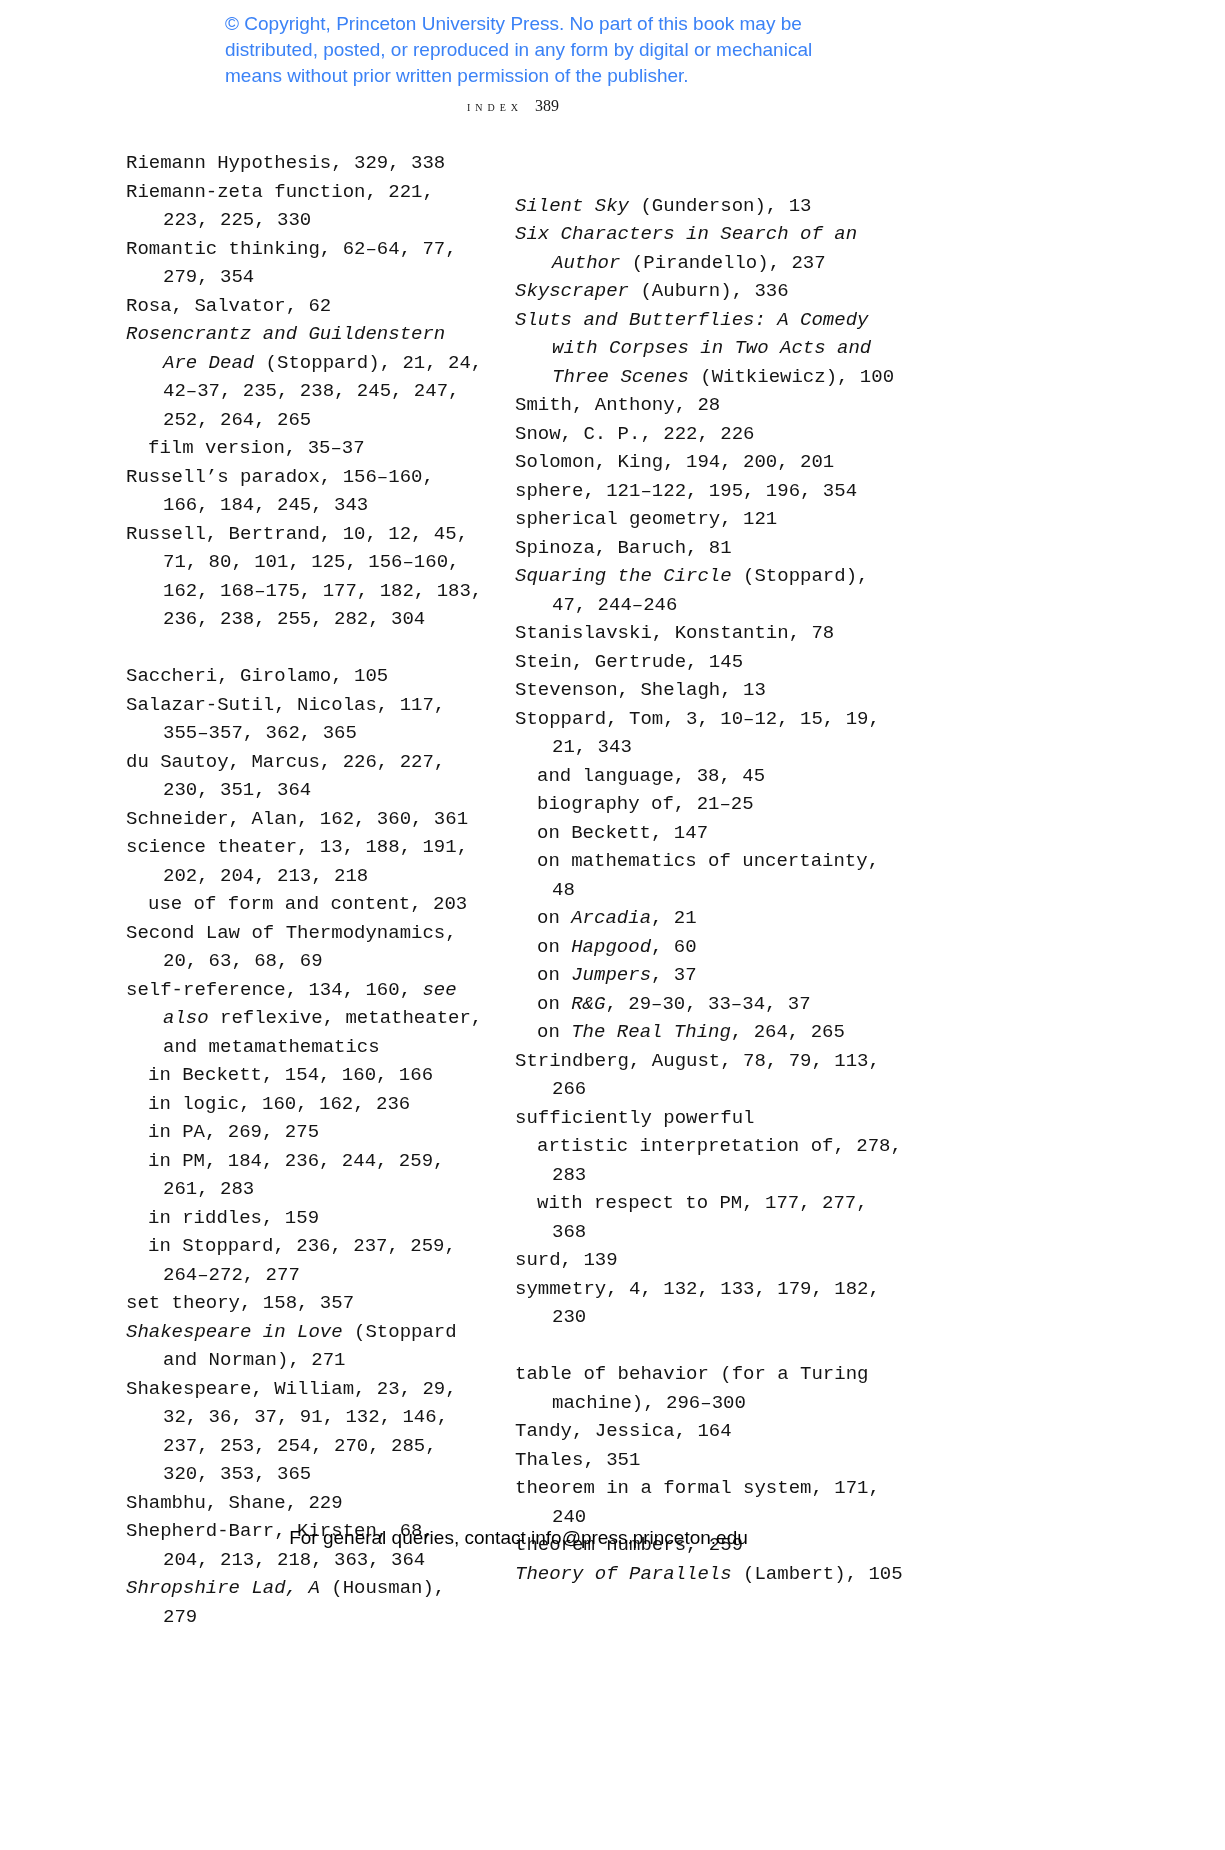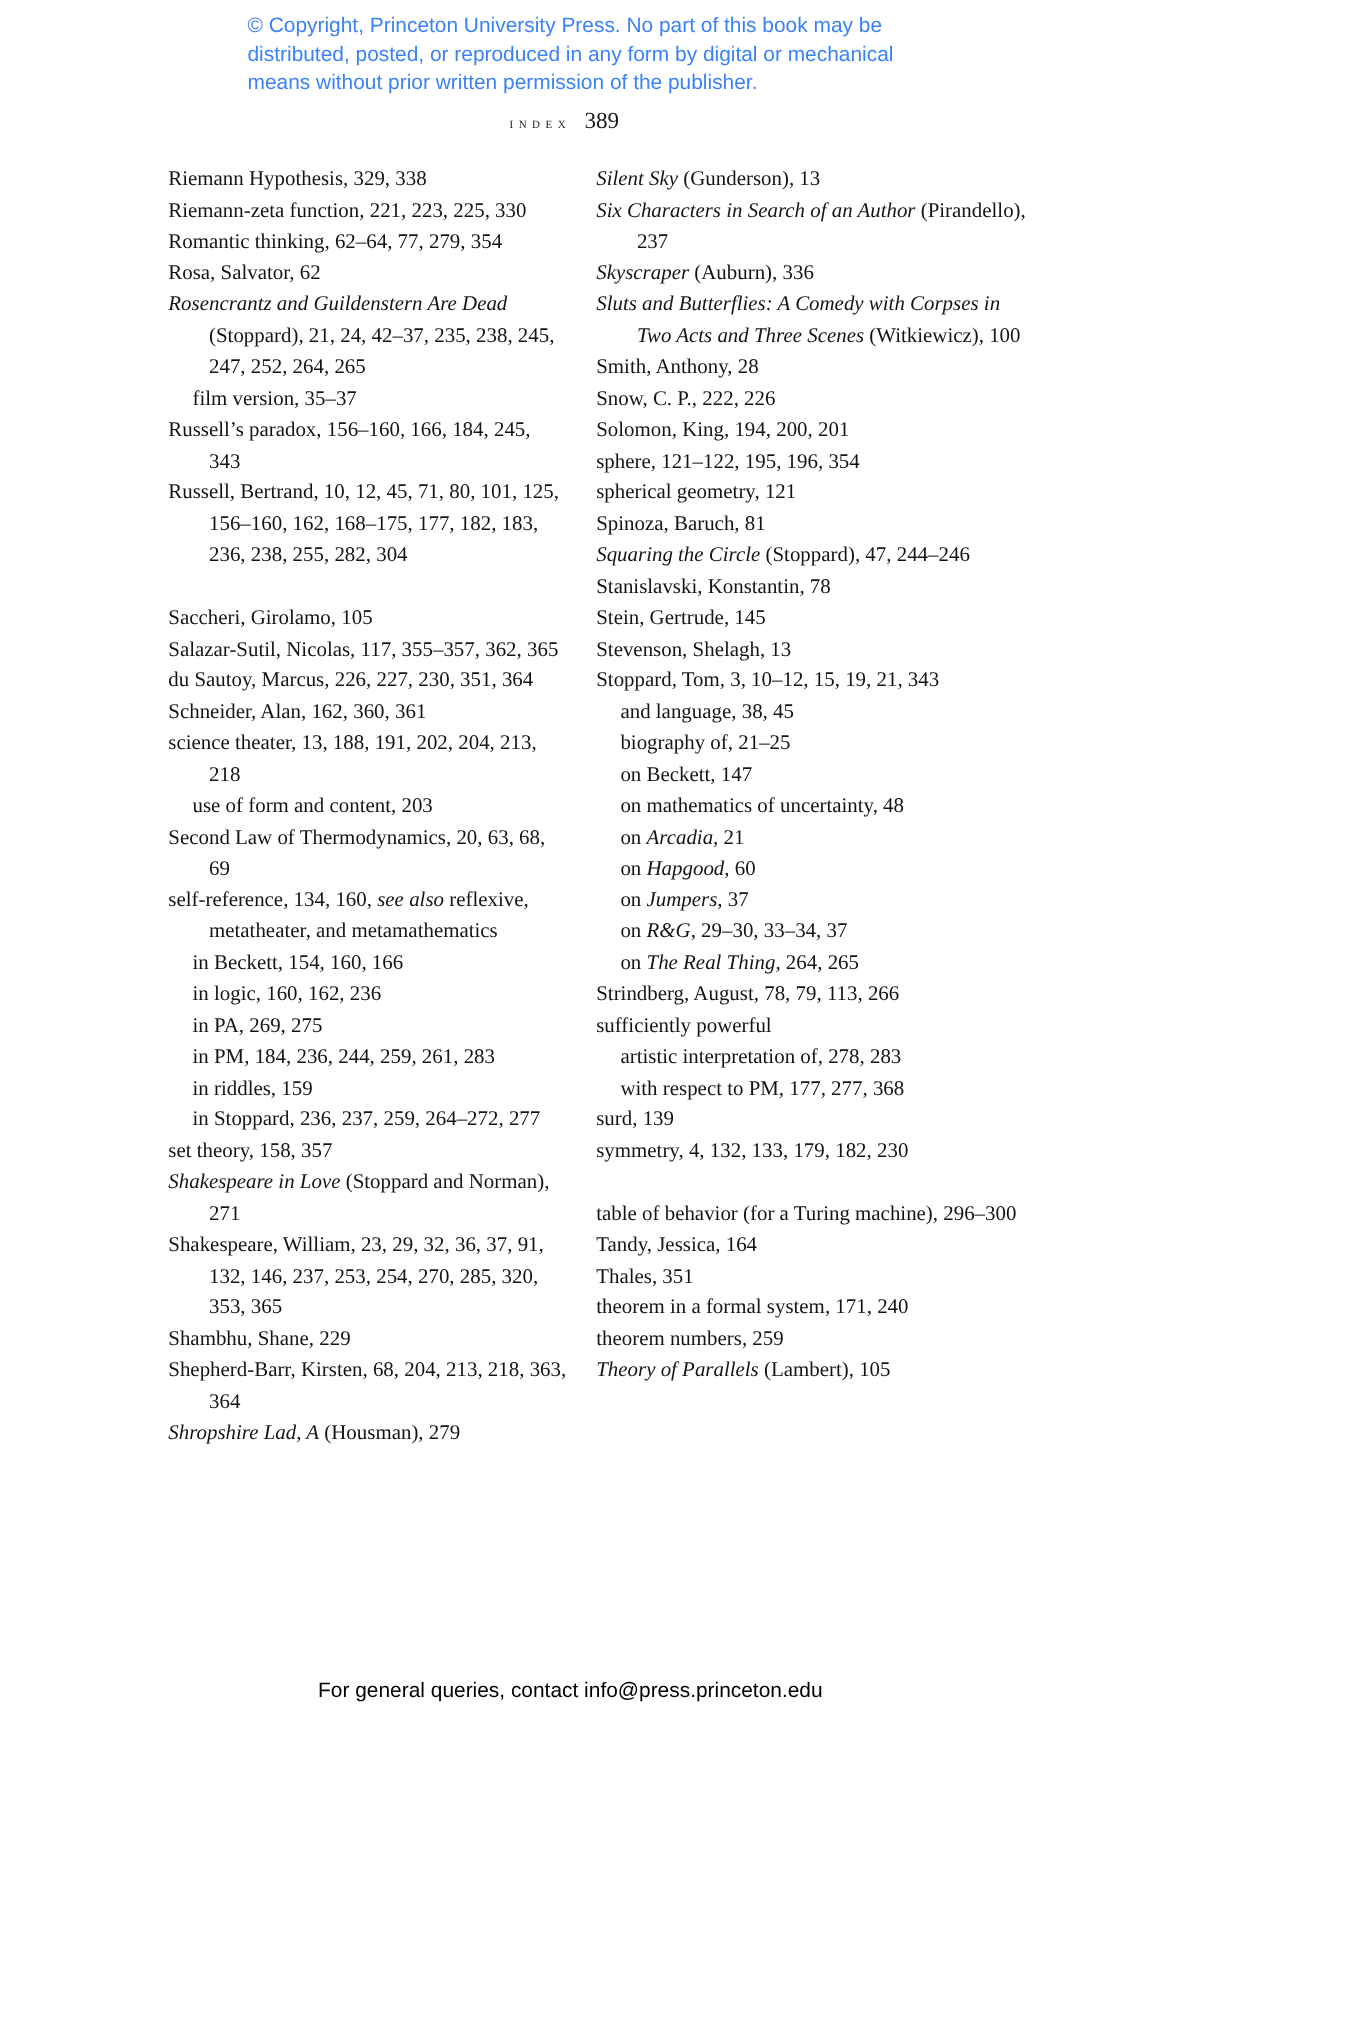--- a/index.html
+++ b/index.html
@@ -29,30 +29,31 @@
     width: 740px;
     text-align: center;
     white-space: nowrap;
   }
   .index-title {
     font-size: 10px;
     letter-spacing: 5px;
     color: #1a1a1a;
   }
   .page-number {
-    font-size: 21px;
+    font-size: 16px;
     margin-left: 12px;
     color: #1a1a1a;
   }
   .columns {
     position: absolute;
     top: 149px;
-    left: 153px;
+    left: 126px;
     display: flex;
-    align-items: flex-start;
+    align-items: center;
+    font-family: Liberation Mono, monospace;
   }
   .col-left  { width: 362px; margin-right: 27px; }
   .col-right { width: 393px; }
   .entry {
     font-size: 19px;
     line-height: 28.5px;
     padding-left: 37px;
     text-indent: -37px;
     color: #141414;
   }

